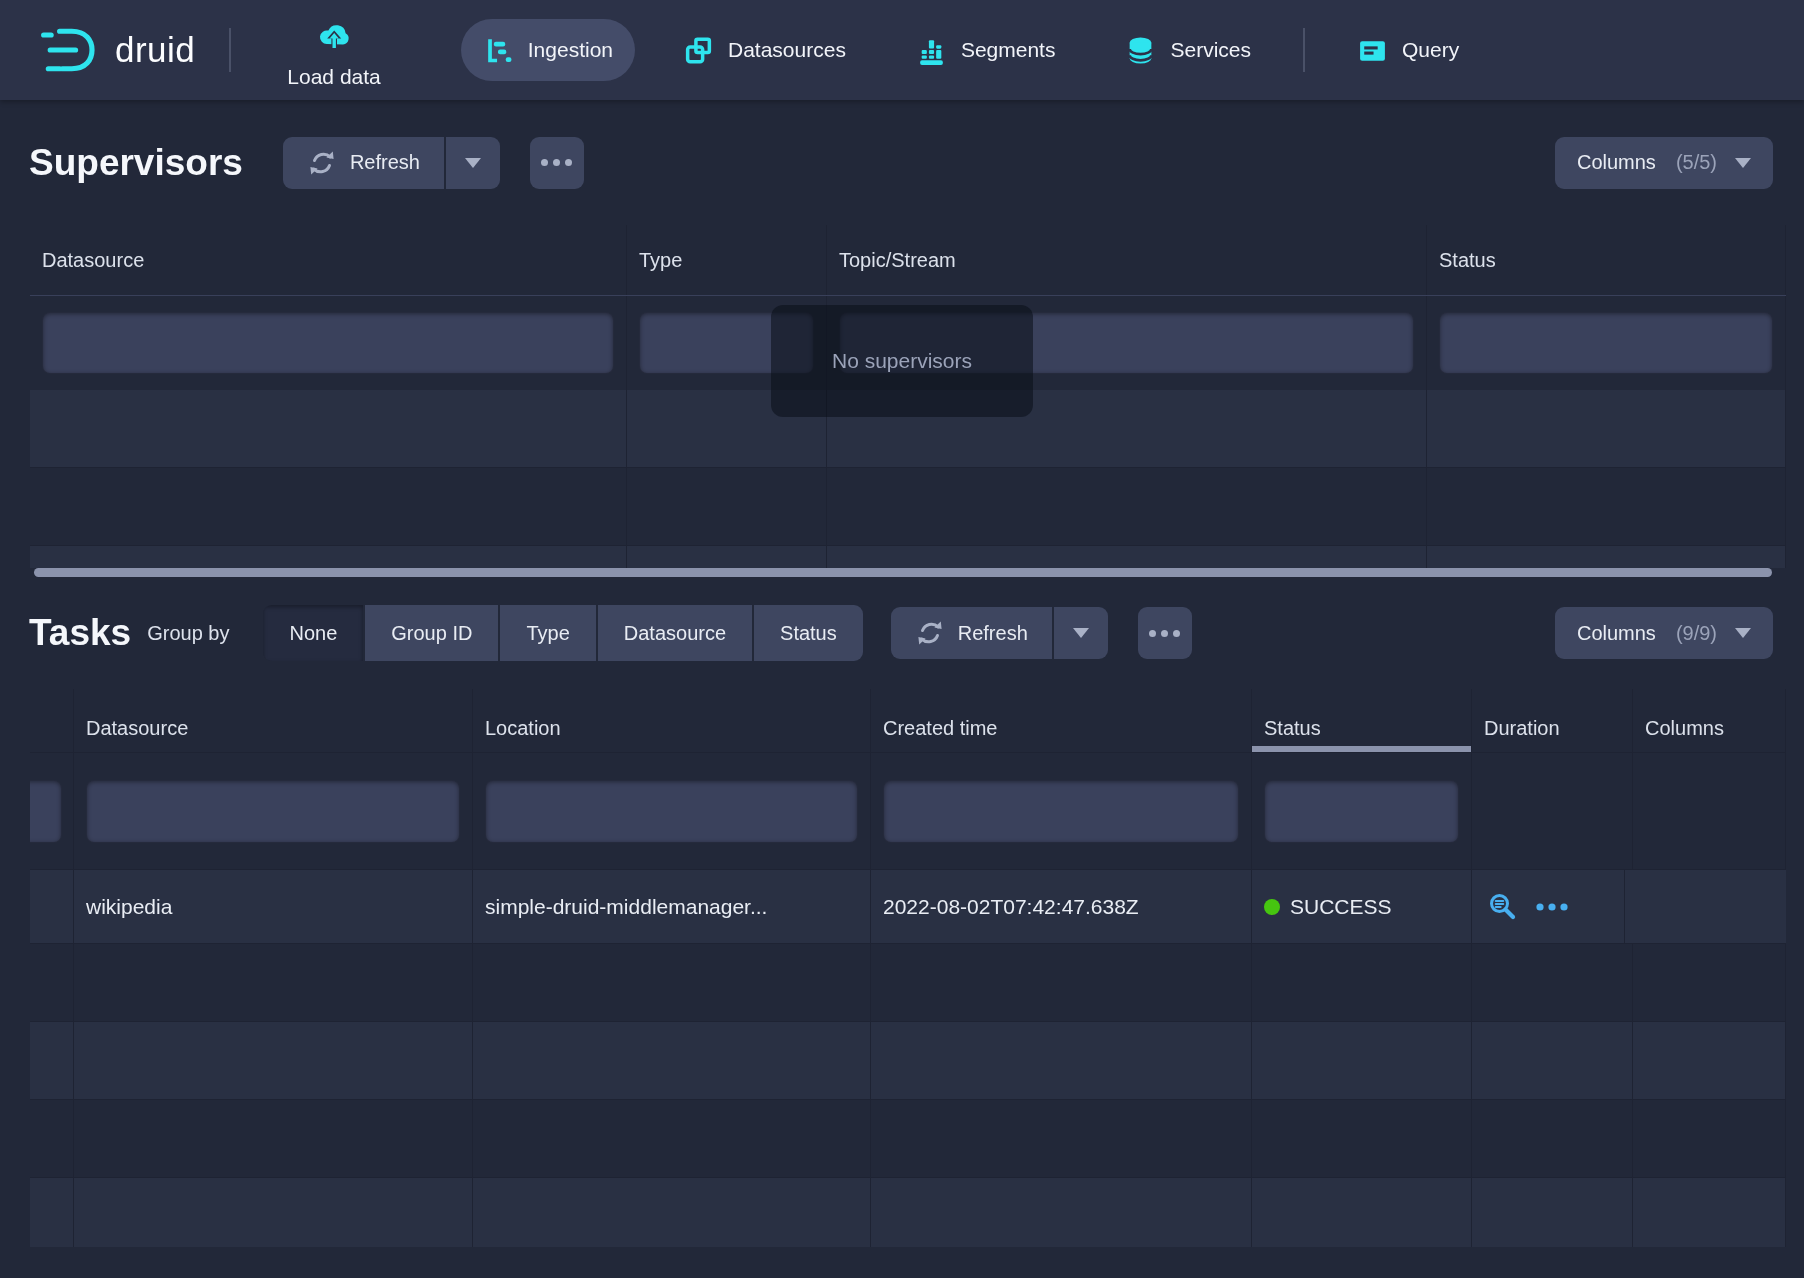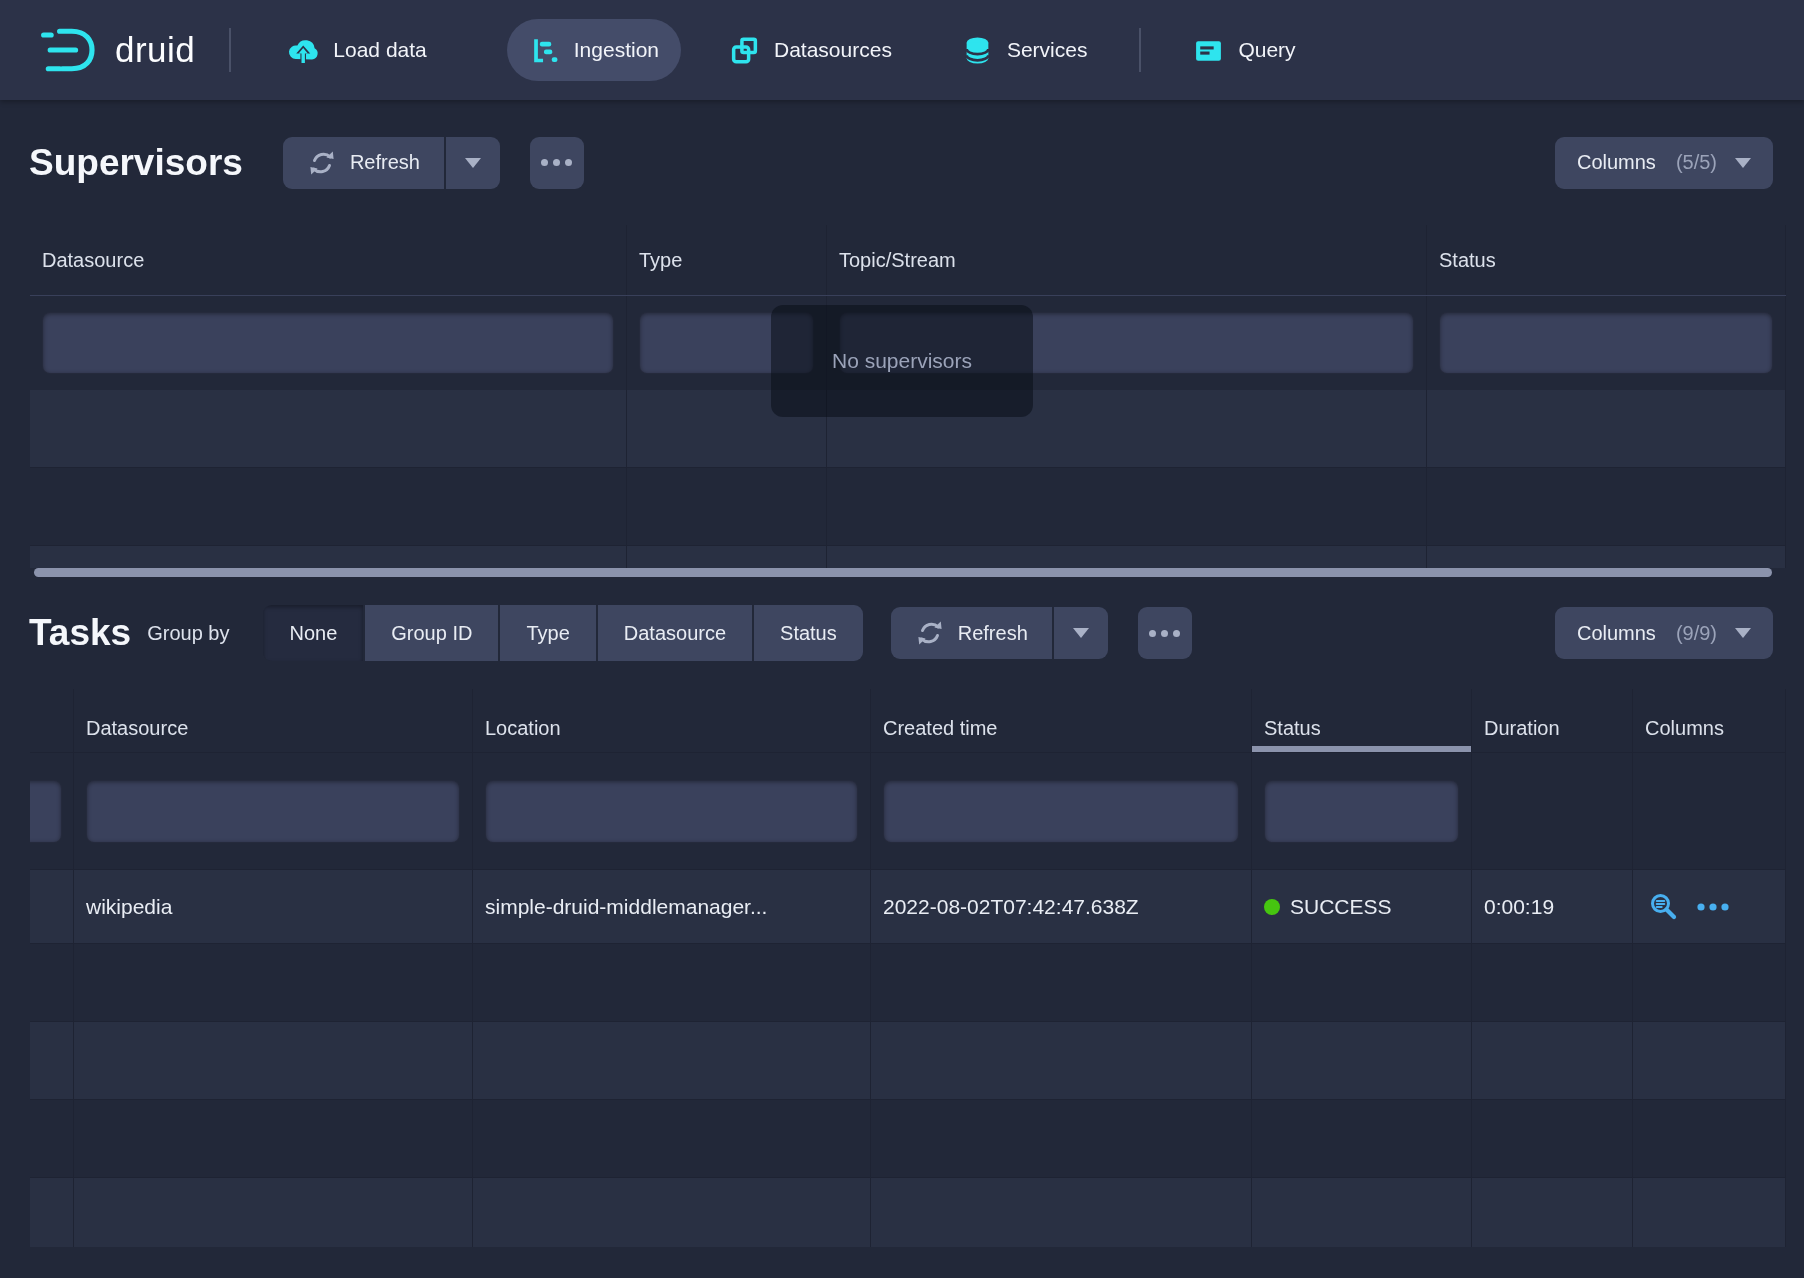--- a/index.html
+++ b/index.html
@@ -104,21 +104,21 @@
         <path d="M23 9 h13 c15 0 21.5 9.5 21.5 20 s-6.5 20-21.5 20 h-10"></path>
         <path d="M6 13 h8"></path>
         <path d="M13 29 h27"></path>
         <path d="M11 49 h12"></path>
       </svg>
     </span>
     <span class="brand">druid</span>
   </div>
   <div class="nav-divider"></div>
 
-  <div class="nav-item" style="margin-left:0;">
+  <div class="nav-item" style="margin-left:0;flex-direction:column;">
     <span class="nav-icn">
       <svg width="32" height="32" viewBox="0 0 32 32">
         <path fill="#2EE4EE" d="M9 25 a6.8 6.8 0 1 1 1.4-13.4 A9 9 0 0 1 27.6 14.2 A6 6 0 0 1 25 25.4 Z"></path>
         <path fill="#2C3248" d="M16.2 11.5 l-7 8 h4.2 V31 h5.6 V19.5 h4.2 Z"></path>
         <path fill="#2EE4EE" d="M16.2 14 l-4.6 5.4 h2.9 V29 h3.4 V19.4 h2.9 Z"></path>
       </svg>
     </span>
     <span>Load data</span>
   </div>
 
@@ -137,20 +137,35 @@
   <div class="nav-item">
     <span class="nav-icn">
       <svg width="31" height="31" viewBox="0 0 30 30" fill="none" stroke="#2EE4EE" stroke-width="3.4">
         <rect x="12.5" y="4" width="13" height="13" rx="1.5"></rect>
         <rect x="4.5" y="11.5" width="14.5" height="14.5" rx="2.5"></rect>
       </svg>
     </span>
     <span>Datasources</span>
   </div>
 
+  <div class="nav-item">
+    <span class="nav-icn">
+      <svg width="31" height="31" viewBox="0 0 30 30" fill="#2EE4EE">
+        <rect x="4" y="24.5" width="22" height="4.5" rx="1.8"></rect>
+        <rect x="5.5" y="14.5" width="5" height="4" rx="1"></rect>
+        <rect x="5.5" y="19.8" width="5" height="3.2" rx="1"></rect>
+        <rect x="12.5" y="5" width="5" height="8" rx="1"></rect>
+        <rect x="12.5" y="14.5" width="5" height="4" rx="1"></rect>
+        <rect x="12.5" y="19.8" width="5" height="3.2" rx="1"></rect>
+        <rect x="19.5" y="10" width="5" height="3.2" rx="1"></rect>
+        <rect x="19.5" y="14.5" width="5" height="8.5" rx="1"></rect>
+      </svg>
+    </span>
+    <span>Segments</span>
+  </div>
 
   <div class="nav-item">
     <span class="nav-icn">
       <svg width="31" height="31" viewBox="0 0 30 30">
         <ellipse cx="15" cy="7.5" rx="10.5" ry="5" fill="#2EE4EE"></ellipse>
         <path d="M4.5 7.5 v15 a10.5 5 0 0 0 21 0 v-15 Z" fill="#2EE4EE"></path>
         <path d="M4.5 13.5 a10.5 5 0 0 0 21 0" fill="none" stroke="#2C3248" stroke-width="2.6"></path>
         <path d="M4.5 19.5 a10.5 5 0 0 0 21 0" fill="none" stroke="#2C3248" stroke-width="2.6"></path>
       </svg>
     </span>
@@ -345,23 +360,20 @@
       <div class="cell tc2">
           <span>simple-druid-middlemanager...</span>
         </div>
       <div class="cell tc3">
           <span>2022-08-02T07:42:47.638Z</span>
         </div>
       <div class="cell tc4 status-cell">
         <span class="dot-green"></span>
         <span>SUCCESS</span>
       </div>
-      <div class="cell tc5">
-          <span>0:00:19</span>
-        </div>
       <div class="cell tc6 actions-cell">
         <span>
           <svg width="29" height="29" viewBox="0 0 29 29">
             <circle cx="11.5" cy="11.5" r="8" fill="none" stroke="#48AFF0" stroke-width="3"></circle>
             <path d="M17.5 17.5 L25 25" stroke="#48AFF0" stroke-width="4.2" stroke-linecap="round"></path>
             <path d="M7.8 9 h7.4 M7.8 12 h7.4 M7.8 15 h4.8" stroke="#48AFF0" stroke-width="2.2" stroke-linecap="round"></path>
           </svg>
         </span>
         <span>
           <svg width="34" height="10" viewBox="0 0 34 10">

